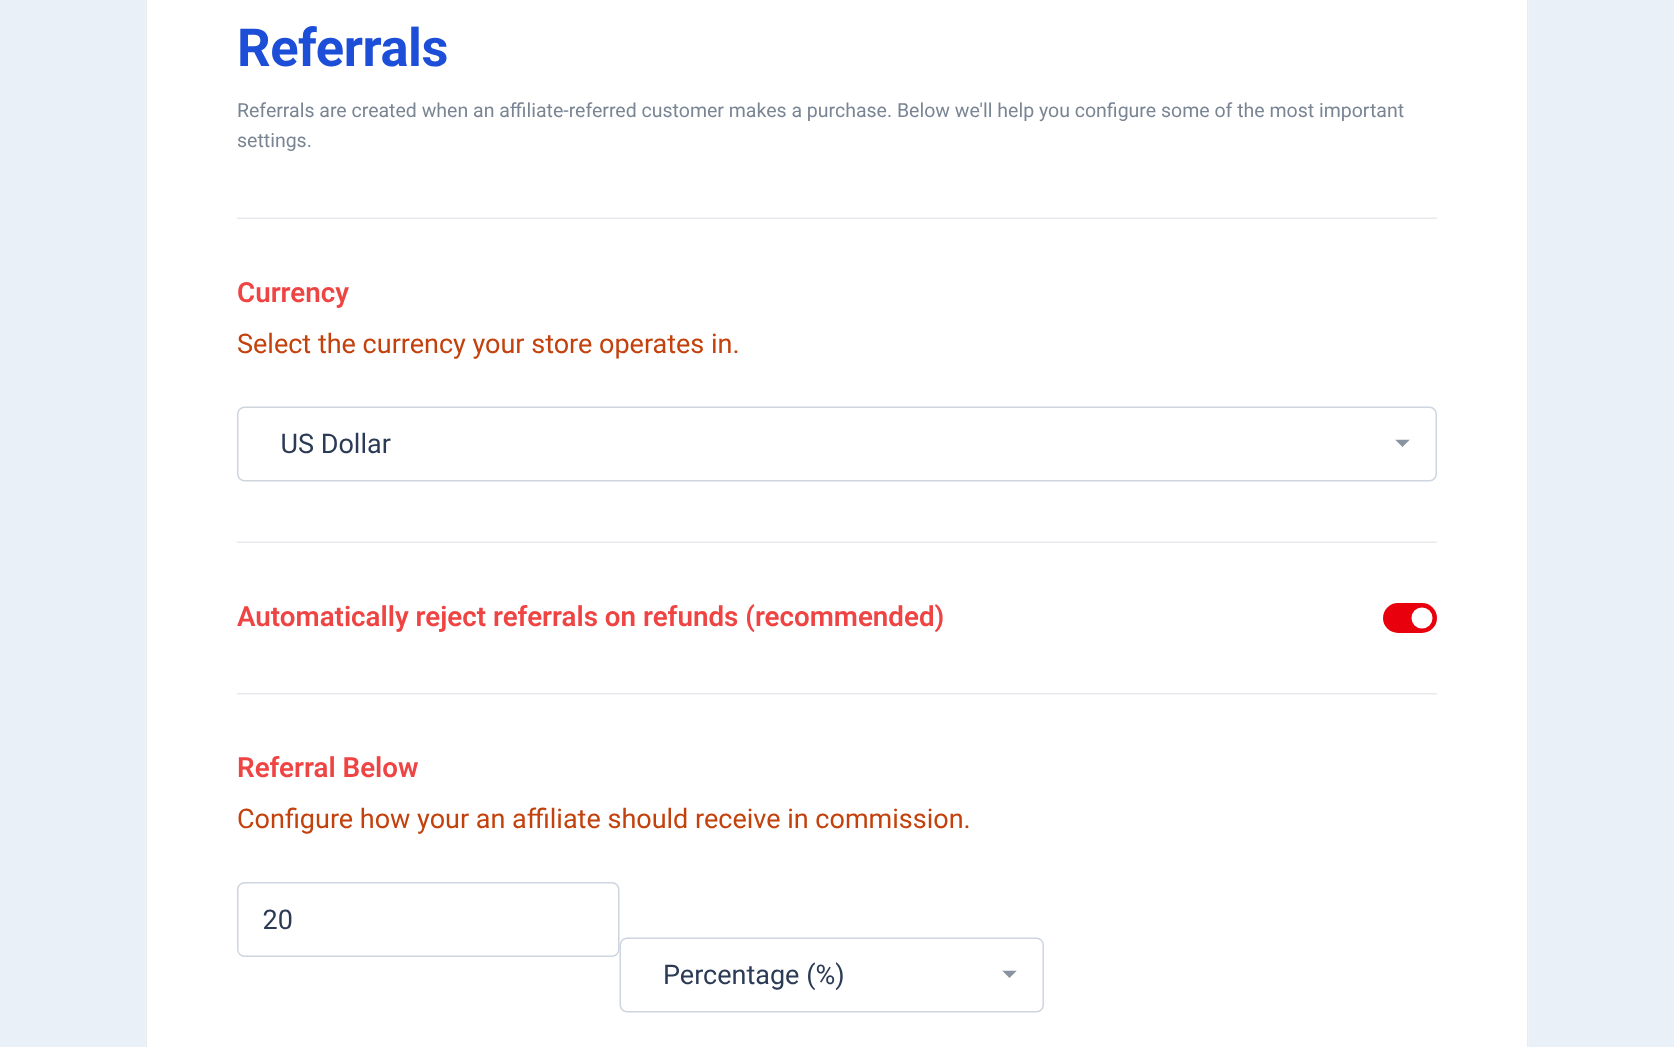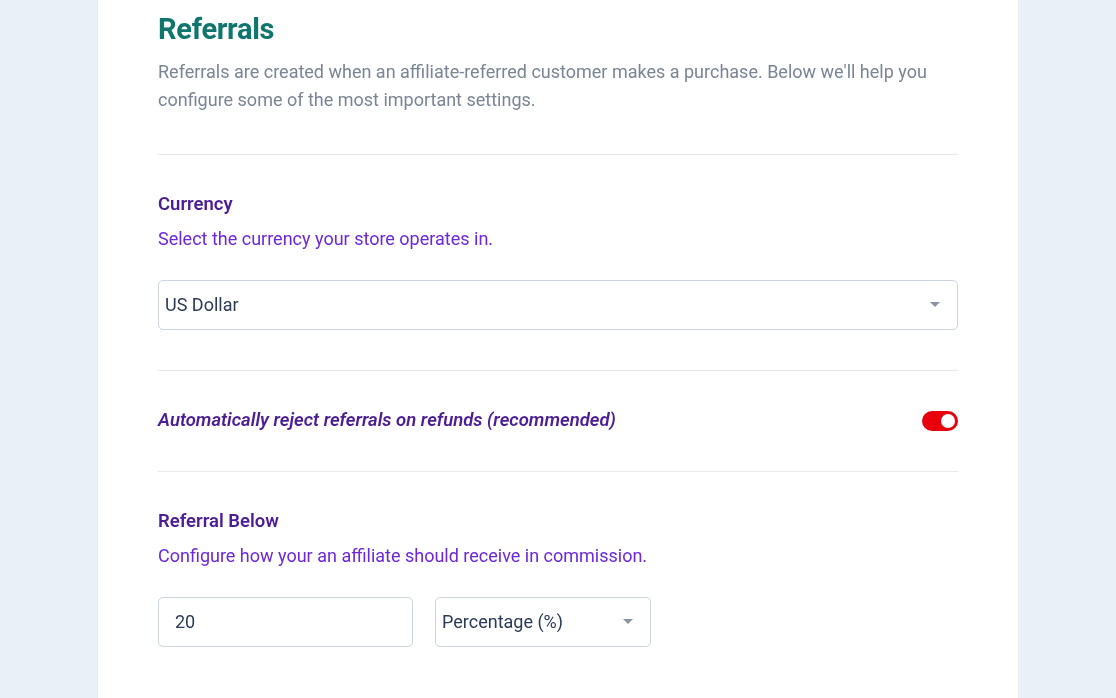--- a/index.html
+++ b/index.html
@@ -13,82 +13,81 @@
   .card {
     background: #fff;
     width: 922px;
     margin: 0 auto;
     height: 698px;
     padding: 0 60px;
     border-left: 1px solid #e9ecef;
     border-right: 1px solid #e9ecef;
   }
   h1.title {
-    font-size: 29px;
+    font-size: 35px;
     font-weight: 700;
-    color: #0f766e;
+    color: #1d4ed8;
     padding-top: 12px;
     letter-spacing: -0.3px;
   }
   .subtitle {
-    font-size: 18px;
+    font-size: 13px;
     color: #7a8594;
     margin-top: 12px;
     line-height: 1.55;
     font-weight: 400;
   }
   .divider {
     border: none;
     border-top: 1px solid #e7e9ed;
     margin-top: 40px;
   }
   .section {
     padding-top: 38px;
   }
   .section-label {
     font-size: 18.5px;
     font-weight: 600;
-    color: #4c1d95;
+    color: #ef4444;
   }
   .section-desc {
     font-size: 18px;
-    color: #6d28d9;
+    color: #c2410c;
     margin-top: 10px;
     line-height: 1.5;
   }
   .select-wrap {
     position: relative;
     margin-top: 28px;
   }
   .select-box {
     width: 100%;
     height: 50px;
     border: 1px solid #cdd5df;
     border-radius: 5px;
     background: #fff;
-    padding: 0 40px 0 6px;
+    padding: 0 40px 0 28px;
     font-size: 18px;
     color: #2b3a55;
     display: flex;
     align-items: center;
     cursor: pointer;
   }
   .select-caret {
     position: absolute;
     right: 18px;
     top: 50%;
     transform: translateY(-50%);
     pointer-events: none;
   }
   .select-caret svg { display: block; }
   .row-flex {
     display: flex;
     justify-content: space-between;
     align-items: flex-start;
-    font-style: italic;
   }
   .row-flex .text-col { flex: 1; padding-right: 24px; }
   .toggle {
     width: 36px;
     height: 20px;
     background: #e9000d;
     border-radius: 20px;
     position: relative;
     flex: none;
     margin-top: 2px;
@@ -98,37 +97,37 @@
     width: 14px;
     height: 14px;
     background: #fff;
     border-radius: 50%;
     position: absolute;
     top: 3px;
     right: 3px;
   }
   .amount-row {
     display: flex;
-    gap: 22px;
     margin-top: 28px;
   }
   .text-input {
     height: 50px;
     border: 1px solid #cdd5df;
     border-radius: 5px;
     background: #fff;
     padding: 0 16px;
     font-size: 18px;
     color: #2b3a55;
     width: 255px;
     font-family: inherit;
   }
   .type-select-wrap {
     position: relative;
-    width: 216px;
+    width: 283px;
+    margin-top: 37px;
   }
 </style>
 </head>
 <body>
 
 <div class="card">
 
   <h1 class="title">Referrals</h1>
   <p class="subtitle">Referrals are created when an affiliate-referred customer makes a purchase. Below we'll help you configure some of the most important settings.</p>
 

